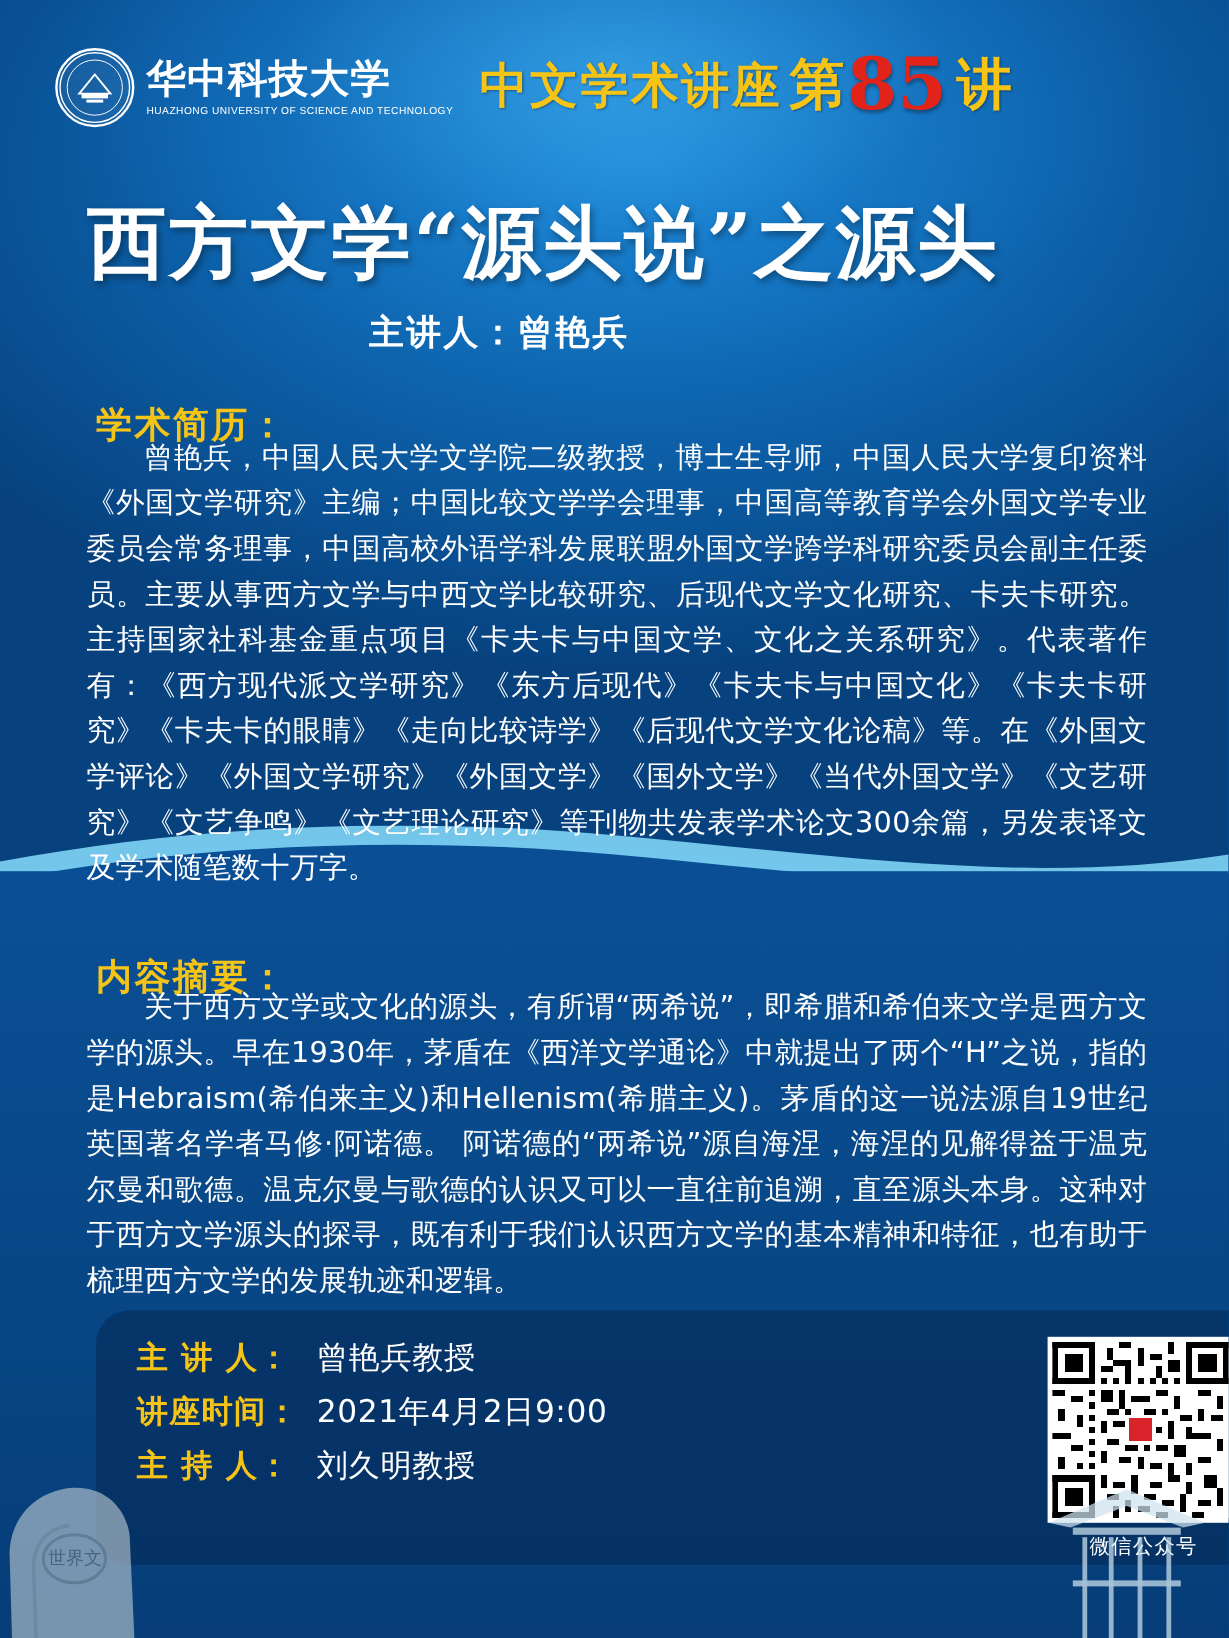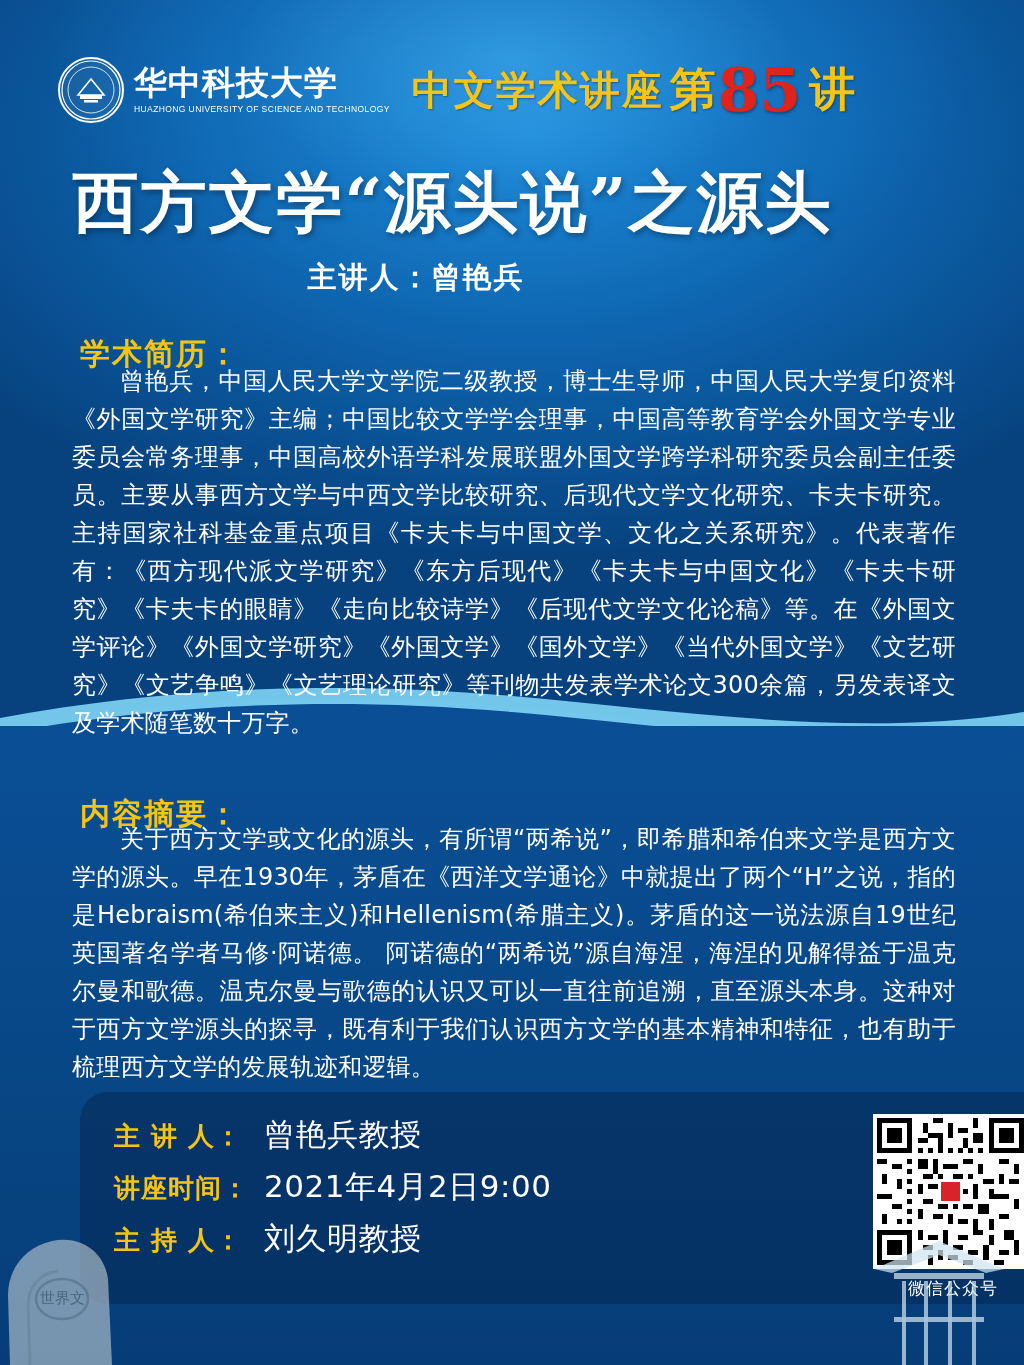--- a/index.html
+++ b/index.html
@@ -43,22 +43,22 @@
     pointer-events: none;
   }
 
   
   .header {
     position: absolute;
     left: 0; top: 40px;
     width: 1024px;
     height: 100px;
     display: flex;
-    align-items: center;
-    padding-left: 58px;
+    align-items: flex-start;
+    padding-left: 46px;
     box-sizing: border-box;
   }
   .logo {
     display: flex;
     align-items: center;
     gap: 10px;
   }
   .logo-mark {
     width: 62px; height: 62px;
     border-radius: 50%;
@@ -199,21 +199,21 @@
     color: #f6c417;
     font-family: "DejaVu Sans", sans-serif;
     font-weight: bold;
     font-size: 26px;
     letter-spacing: 1px;
     min-width: 150px;
   }
   .info-value {
     color: #ffffff;
     font-family: "DejaVu Sans", sans-serif;
-    font-size: 31px;
+    font-size: 26px;
     letter-spacing: 0.5px;
   }
   
   .qr-wrap {
     position: absolute;
     right: 40px; top: 22px;
     width: 160px;
     text-align: center;
   }
   .qr {

